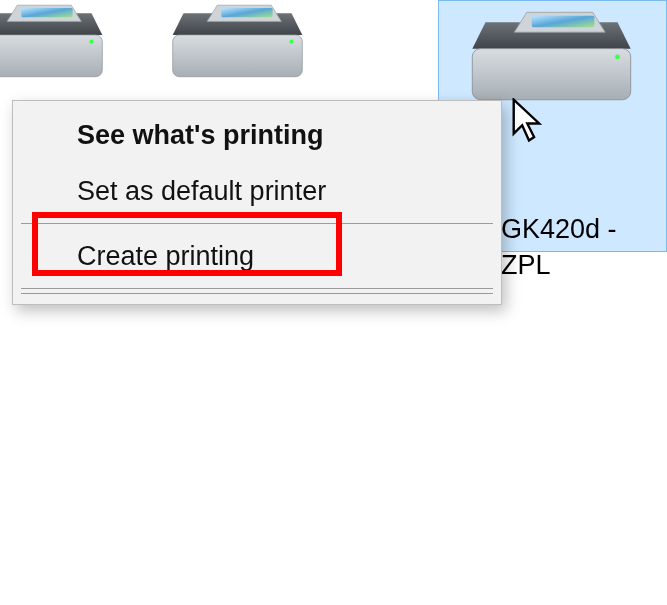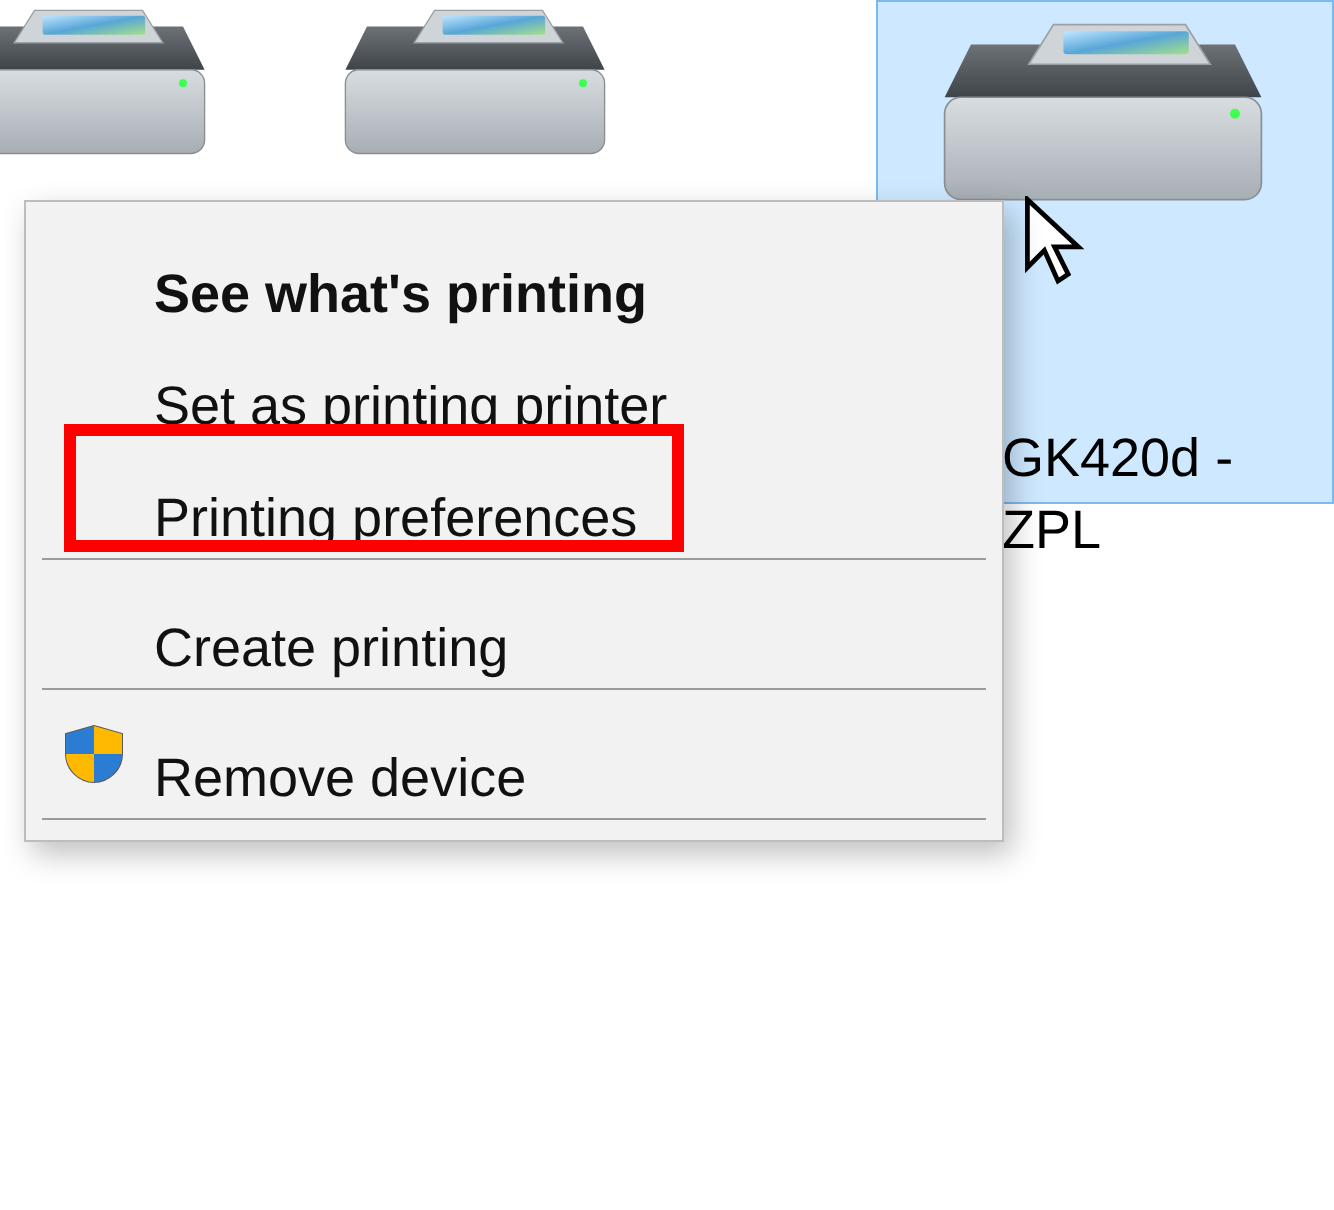--- a/index.html
+++ b/index.html
@@ -50,21 +50,21 @@
     position: absolute;
     left: 12px; top: 100px;
     width: 490px;
     background: #f2f2f2;
     border: 1px solid #bdbdbd;
     box-shadow: 4px 6px 14px rgba(0,0,0,0.25);
     padding: 6px 0 6px 0;
   }
   .menu-item {
     display: flex;
-    align-items: flex-end;
+    align-items: center;
     height: 56px;
     padding-left: 64px;
     font-size: 27px;
     color: #111;
     position: relative;
     cursor: default;
   }
   .menu-item.bold { font-weight: 600; }
   .menu-item .shield {
     position: absolute;
@@ -155,40 +155,25 @@
     <svg viewBox="0 0 20 28">
       <polygon points="1,1 1,21 6,16 10,25 13,23 9,15 16,15" fill="#ffffff" stroke="#000000" stroke-width="1.4"></polygon>
     </svg>
   </div>
 
   <div class="menu">
     <div class="menu-item bold">
       <span>See what's printing</span>
     </div>
     <div class="menu-item">
-      <span>Set as printing printer</span>
-    </div>
-    <div class="menu-item">
-      <span>Printing preferences</span>
+      <span>Set as default printer</span>
     </div>
     <div class="menu-sep"></div>
     <div class="menu-item">
       <span>Create printing</span>
     </div>
     <div class="menu-sep"></div>
-    <div class="menu-item">
-      <span class="shield">
-        <svg viewBox="0 0 32 32">
-          <path d="M16 2 L30 6 V16 C30 24 23 30 16 30 C9 30 2 24 2 16 V6 Z" fill="#ffffff" stroke="#5a5a5a" stroke-width="1"></path>
-          <path d="M16 2 L30 6 V16 H16 Z" fill="#ffb900"></path>
-          <path d="M2 6 L16 2 V16 H2 Z" fill="#2b7cd3"></path>
-          <path d="M16 16 H30 V16 C30 24 23 30 16 30 Z" fill="#2b7cd3"></path>
-          <path d="M2 16 H16 V30 C9 30 2 24 2 16 Z" fill="#ffb900"></path>
-        </svg>
-      </span>
-      <span>Remove device</span>
-    </div>
     <div class="menu-sep"></div>
   </div>
 
   <div class="highlight"></div>
 
 </div>
 
 </body></html>

